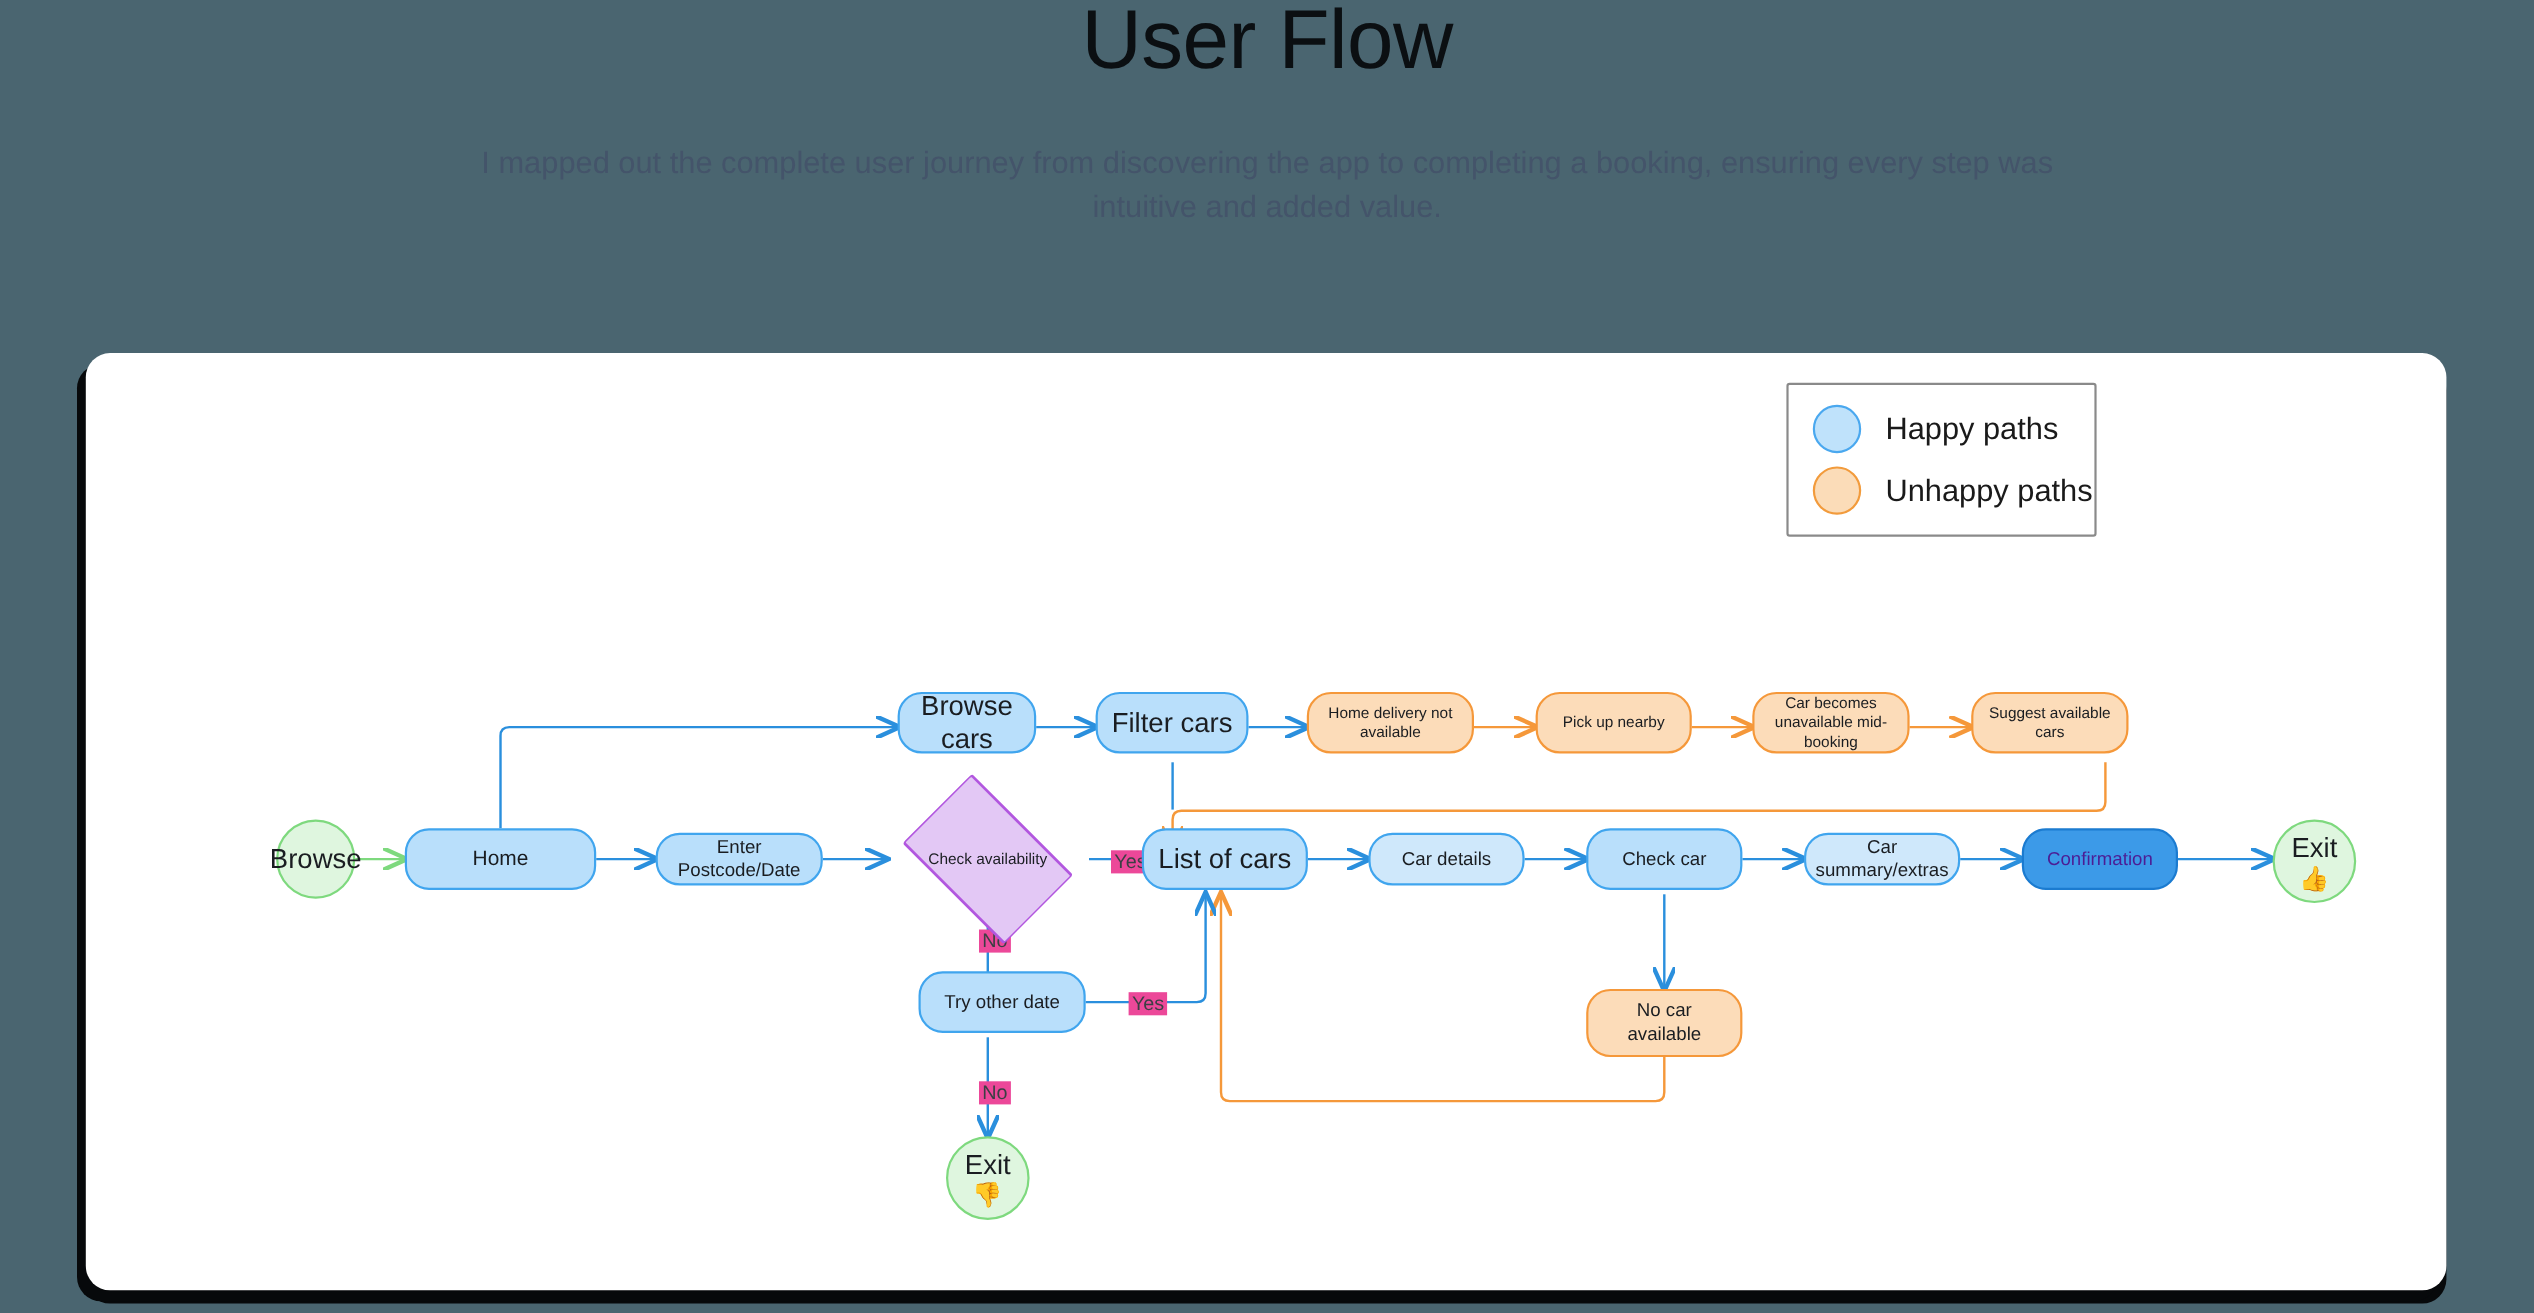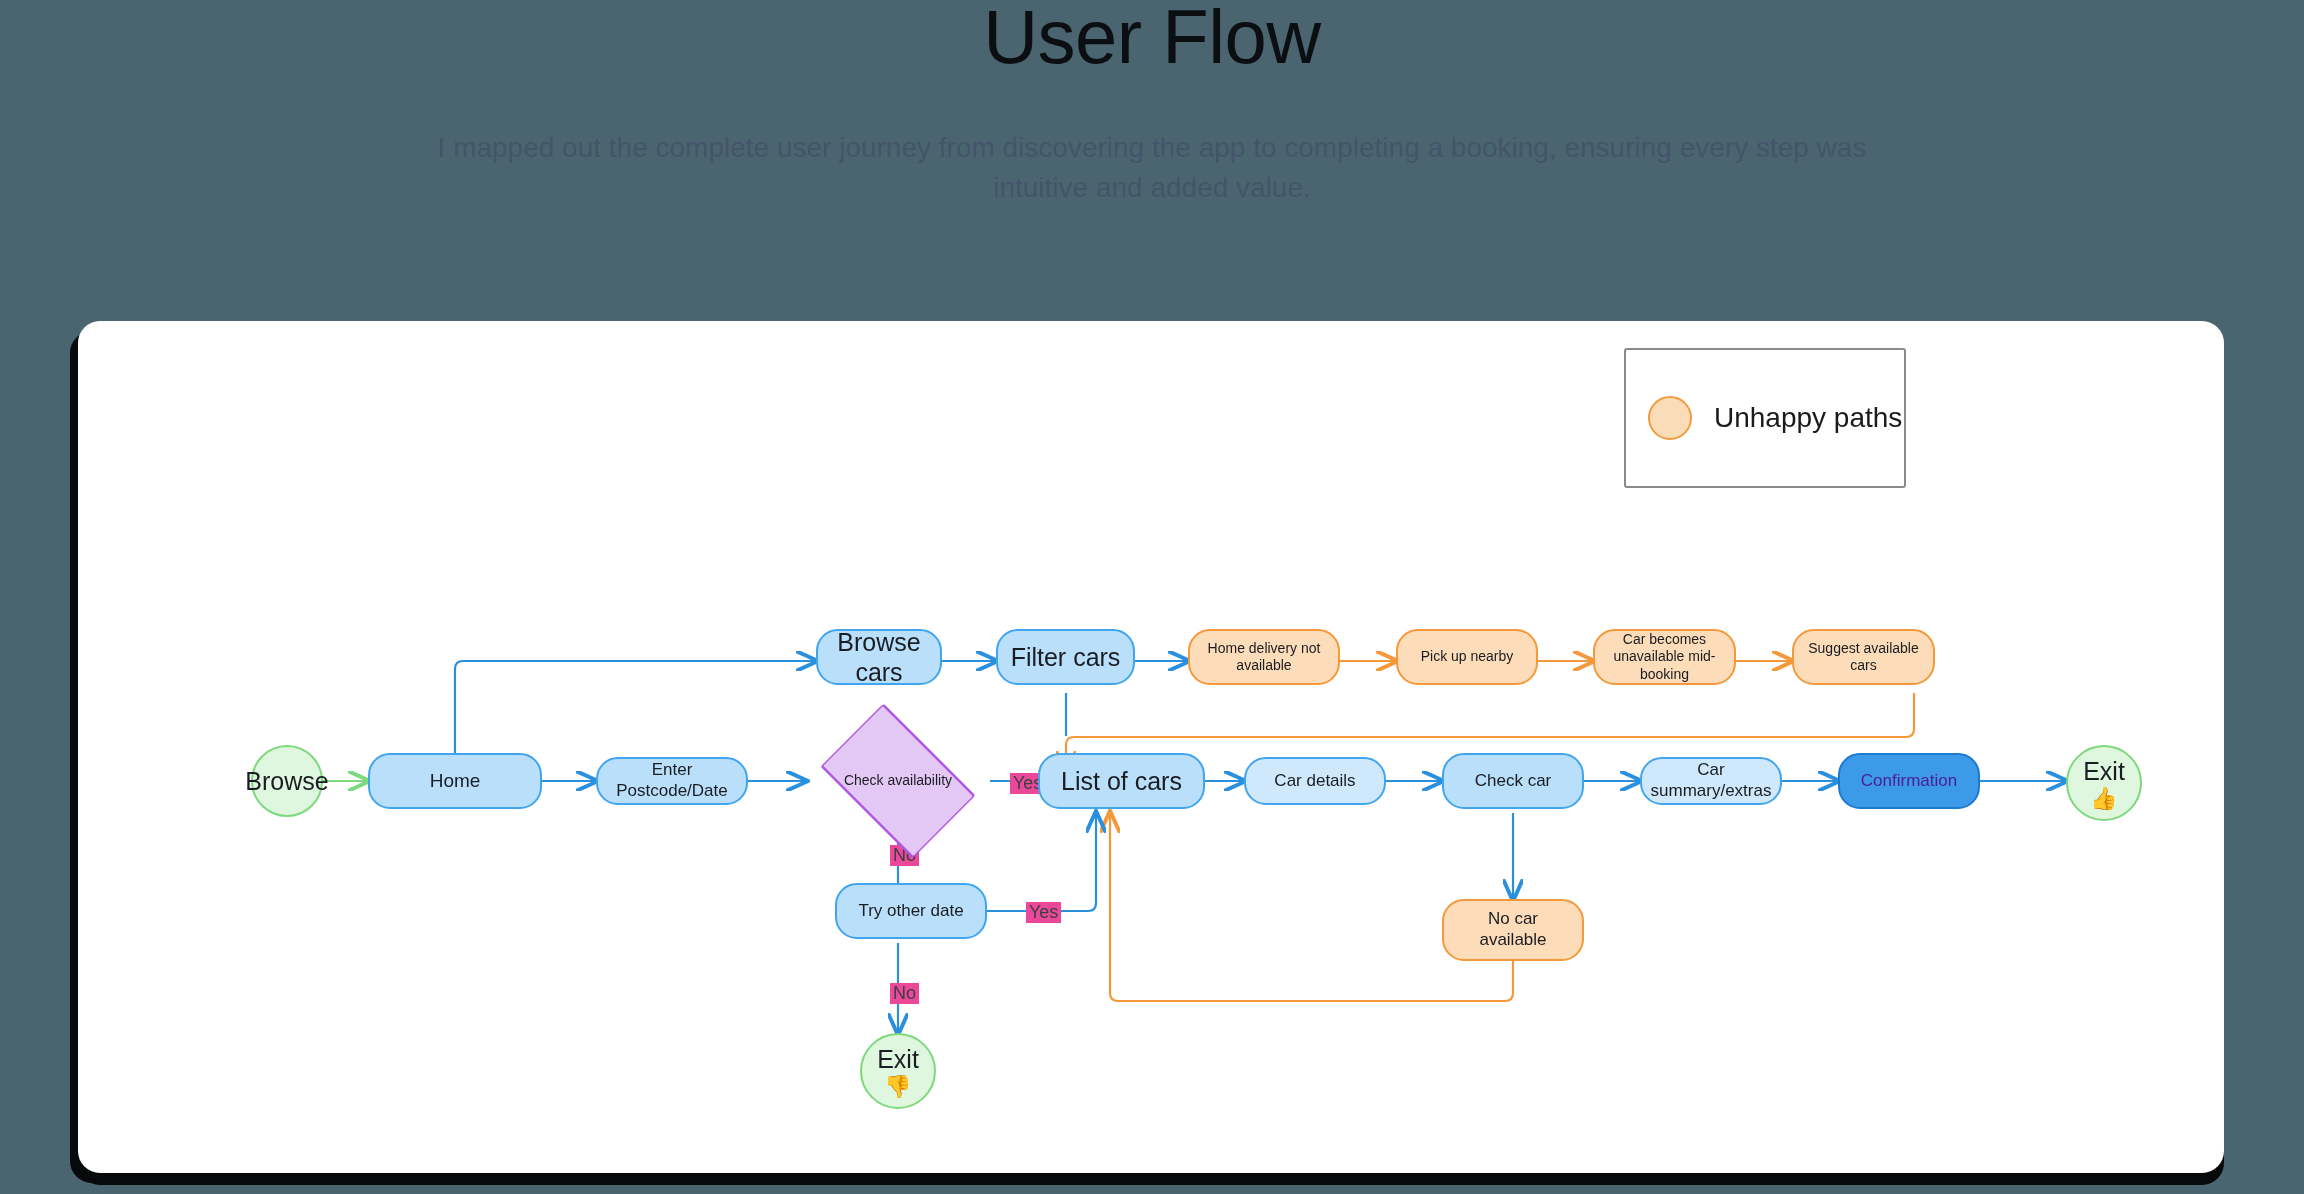--- a/index.html
+++ b/index.html
@@ -186,21 +186,21 @@
 
       <div class="node rounded happy" style="left:518px; top:436px; width:152px; height:48px;">
         <span class="node-label fs-md">Enter Postcode/Date</span>
       </div>
 
       <div class="node decision" style="left:728px; top:424px; width:184px; height:72px;">
         <span class="diamond-shape"></span>
         <span class="node-label decision-text fs-sm">Check availability</span>
       </div>
 
-      <div class="node rounded happy" style="left:960px; top:432px; width:167px; height:56px;">
+      <div class="node rounded happy" style="left:960px; top:432px; width:151px; height:56px;">
         <span class="node-label fs-lg">List of cars</span>
       </div>
 
       <div class="node rounded happy-lt" style="left:1166px; top:436px; width:142px; height:48px;">
         <span class="node-label fs-md">Car details</span>
       </div>
 
       <div class="node rounded happy" style="left:1364px; top:432px; width:142px; height:56px;">
         <span class="node-label fs-md">Check car</span>
       </div>
@@ -241,20 +241,24 @@
 
       <div class="node rounded unhappy" style="left:1714px; top:308px; width:143px; height:56px;">
         <span class="node-label fs-sm">Suggest available cars</span>
       </div>
 
       <div class="node rounded unhappy" style="left:1364px; top:578px; width:142px; height:62px;">
         <span class="node-label fs-md">No car available</span>
       </div>
 
       <div class="legend">
+        <div class="legend-row">
+          <span class="legend-dot happy"></span>
+          <span class="legend-label">Happy paths</span>
+        </div>
         <div class="legend-row">
           <span class="legend-dot unhappy"></span>
           <span class="legend-label">Unhappy paths</span>
         </div>
       </div>
 
     </div>
   </div>
 </div>
 

